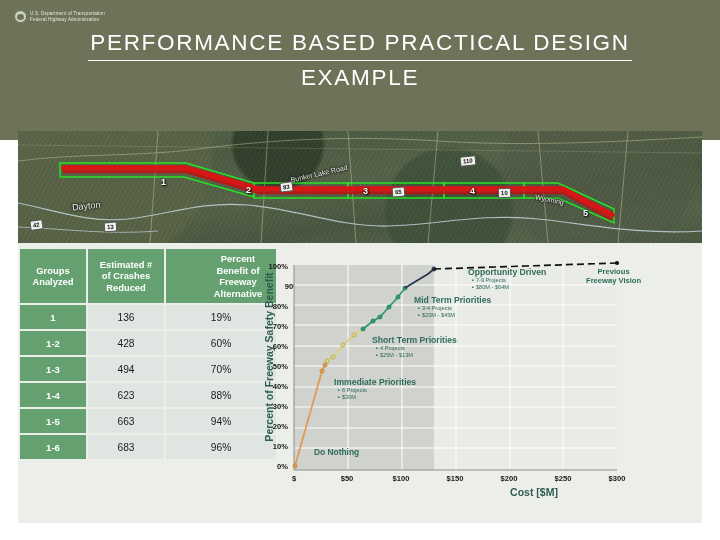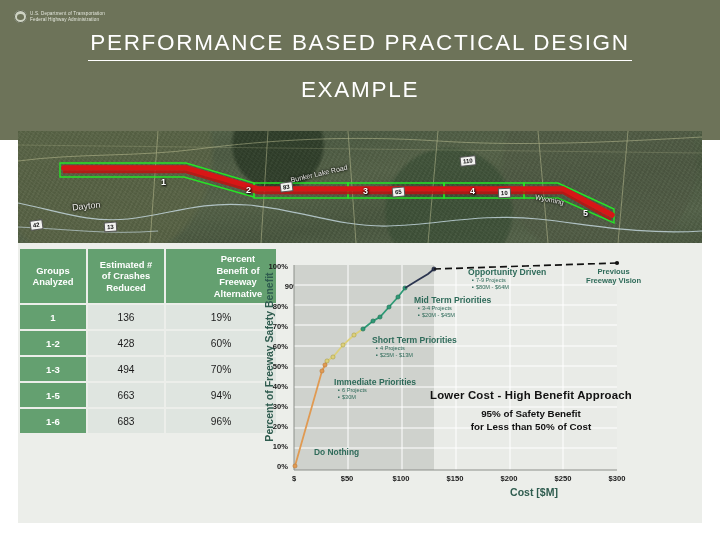--- a/index.html
+++ b/index.html
@@ -43,21 +43,21 @@
   }
   .title-l1{
     font-size:22.5px;color:#ffffff;letter-spacing:1.7px;
     font-weight:400;line-height:30px;
     border-bottom:1.6px solid #ffffff;
     display:inline-block;padding:0 2px 2px 2px;
     white-space:nowrap;
   }
   .title-l2{
     font-size:22.5px;color:#ffffff;letter-spacing:1.7px;
-    font-weight:400;line-height:34px;margin-top:12px;
+    font-weight:400;line-height:34px;margin-top:0;
   }
 
   
   .panel{
     position:absolute;left:18px;top:131px;width:684px;height:392px;
     background:#eceeea;
   }
 
   
   .map{
@@ -247,20 +247,25 @@
           <td class="grp">1-2</td>
           <td class="val">428</td>
           <td class="val">60%</td>
         </tr>
         <tr>
           <td class="grp">1-3</td>
           <td class="val">494</td>
           <td class="val">70%</td>
         </tr>
         <tr>
+          <td class="grp">1-4</td>
+          <td class="val">623</td>
+          <td class="val">88%</td>
+        </tr>
+        <tr>
           <td class="grp">1-5</td>
           <td class="val">663</td>
           <td class="val">94%</td>
         </tr>
         <tr>
           <td class="grp">1-6</td>
           <td class="val">683</td>
           <td class="val">96%</td>
         </tr>
       </tbody>
@@ -377,21 +382,16 @@
         <div class="ann-t">Mid Term Priorities</div>
         <div class="ann-b"><i>▪</i><span>3-4 Projects</span></div>
         <div class="ann-b"><i>▪</i><span>$20M - $45M</span></div>
       </div>
 
       <div class="ann-r" style="left:330px;top:20px;">
         <div>Previous</div>
         <div>Freeway Vision</div>
       </div>
 
-      <div class="callout" style="left:150px;top:142px;width:250px;">
-        <div class="big">Lower Cost - High Benefit Approach</div>
-        <div class="sm" style="margin-top:7px;">95% of Safety Benefit</div>
-        <div class="sm">for Less than 50% of Cost</div>
-      </div>
 
     </div>
   </div>
 </div>
 
 </body></html>

